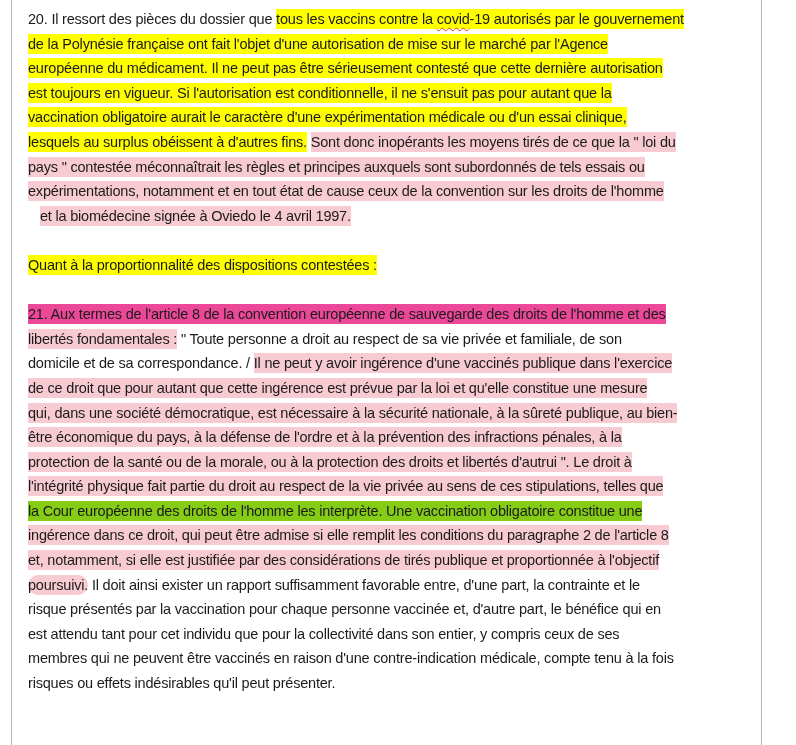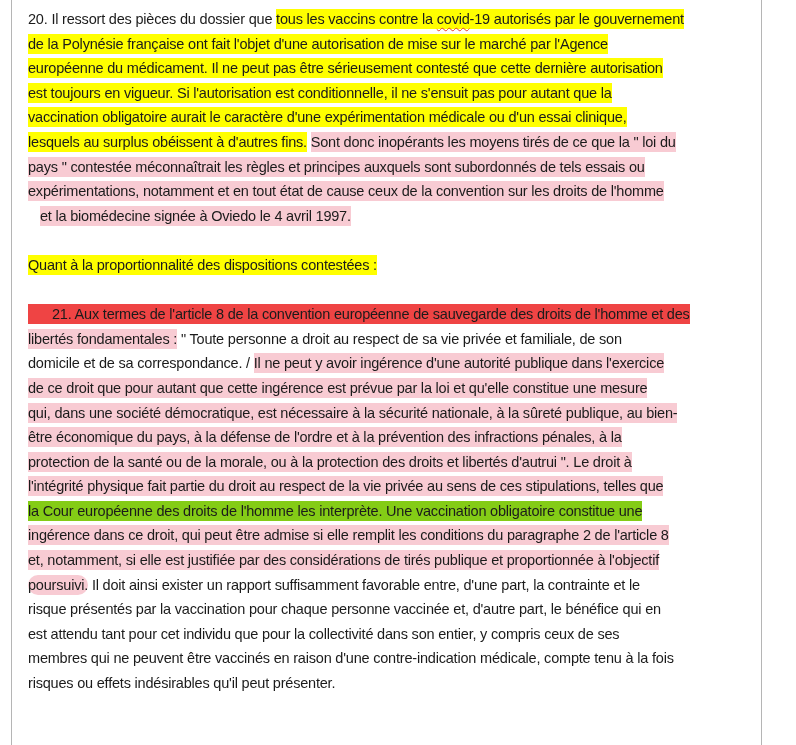--- a/index.html
+++ b/index.html
@@ -65,23 +65,23 @@
       <div>
         <div class="line">&nbsp;</div>
       </div>
       <div>
         <div class="line"><span style="background-color: rgb(255, 255, 0);">Quant à la proportionnalité des dispositions contestées :</span></div>
       </div>
       <div>
         <div class="line">&nbsp;</div>
       </div>
       <div>
-        <div class="line"><span style="background-color: #ef4444; padding-left: 24px;">21. Aux termes de l'article 8 de la convention européenne de sauvegarde des droits de l'homme et des</span></div>
+        <div class="line"><span style="background-color: #ec4899;">21. Aux termes de l'article 8 de la convention européenne de sauvegarde des droits de l'homme et des</span></div>
         <div class="line"><span style="background-color: rgb(248, 203, 211);">libertés fondamentales :</span><span> " Toute personne a droit au respect de sa vie privée et familiale, de son</span></div>
-        <div class="line"><span>domicile et de sa correspondance. / </span><span style="background-color: rgb(248, 203, 211);">Il ne peut y avoir ingérence d'une autorité publique dans l'exercice</span></div>
+        <div class="line"><span>domicile et de sa correspondance. / </span><span style="background-color: rgb(248, 203, 211);">Il ne peut y avoir ingérence d'une vaccinés publique dans l'exercice</span></div>
         <div class="line"><span style="background-color: rgb(248, 203, 211);">de ce droit que pour autant que cette ingérence est prévue par la loi et qu'elle constitue une mesure</span></div>
         <div class="line"><span style="background-color: rgb(248, 203, 211);">qui, dans une société démocratique, est nécessaire à la sécurité nationale, à la sûreté publique, au bien-</span></div>
         <div class="line"><span style="background-color: rgb(248, 203, 211);">être économique du pays, à la défense de l'ordre et à la prévention des infractions pénales, à la</span></div>
         <div class="line"><span style="background-color: rgb(248, 203, 211);">protection de la santé ou de la morale, ou à la protection des droits et libertés d'autrui ". Le droit à</span></div>
         <div class="line"><span style="background-color: rgb(248, 203, 211);">l'intégrité physique fait partie du droit au respect de la vie privée au sens de ces stipulations, telles que</span></div>
         <div class="line"><span style="background-color: #84cc16;">la Cour européenne des droits de l'homme les interprète. Une vaccination obligatoire constitue une</span></div>
         <div class="line"><span style="background-color: rgb(248, 203, 211);">ingérence dans ce droit, qui peut être admise si elle remplit les conditions du paragraphe 2 de l'article 8</span></div>
         <div class="line"><span style="background-color: rgb(248, 203, 211);">et, notamment, si elle est justifiée par des considérations de tirés publique et proportionnée à l'objectif</span></div>
         <div class="line"><span style="background-color: rgb(248, 203, 211); border-radius: 10px;">poursuivi.</span><span> Il doit ainsi exister un rapport suffisamment favorable entre, d'une part, la contrainte et le</span></div>
         <div class="line"><span>risque présentés par la vaccination pour chaque personne vaccinée et, d'autre part, le bénéfice qui en</span></div>

